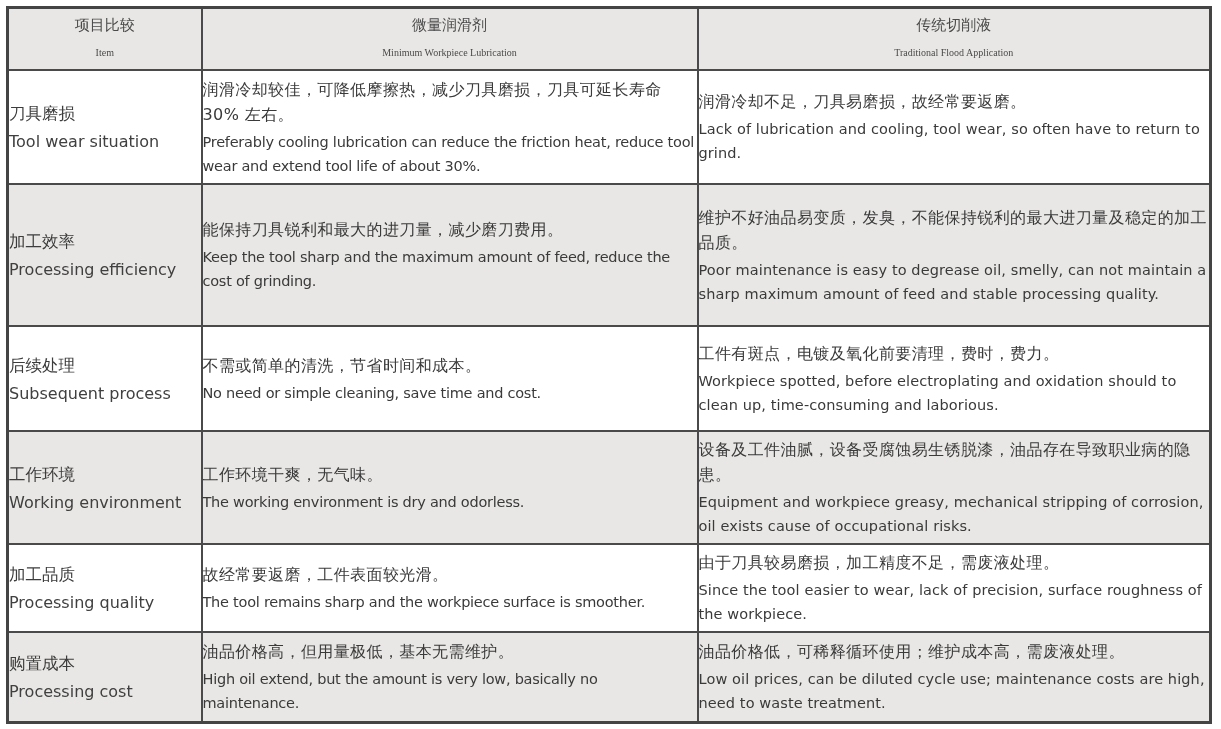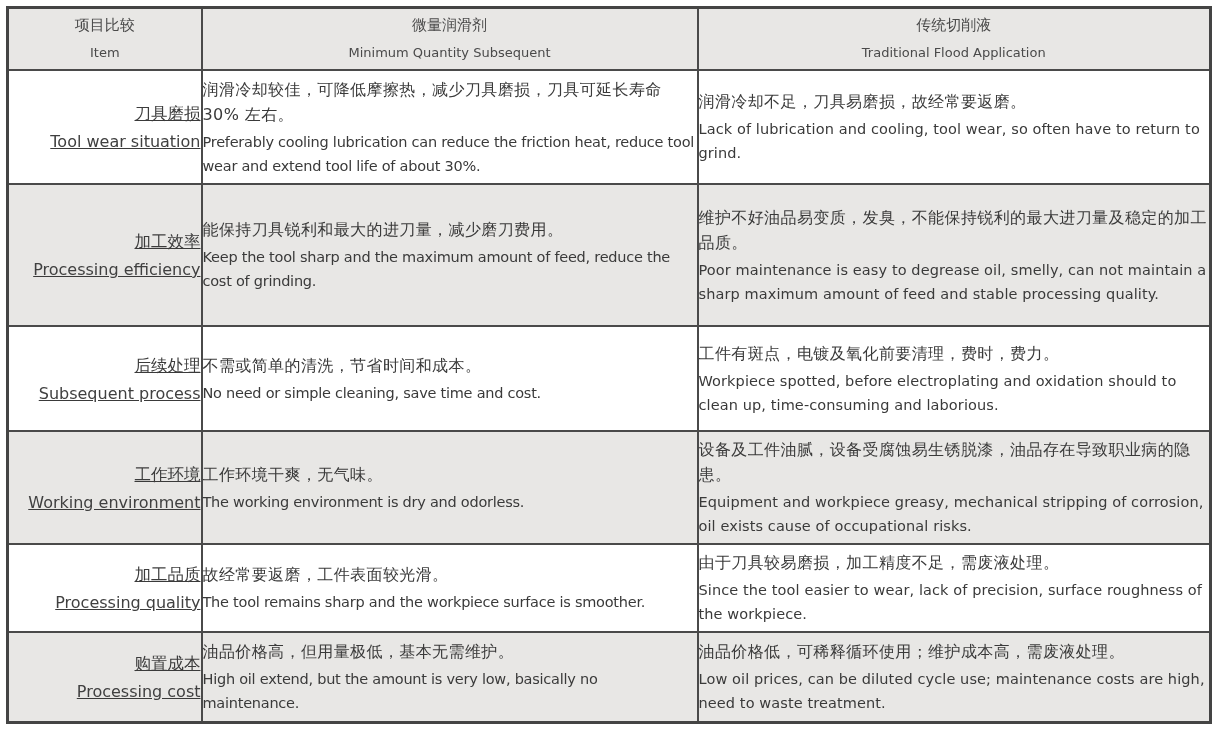--- a/index.html
+++ b/index.html
@@ -40,31 +40,31 @@
       background: #e8e7e5;
       height: 60px;
       text-align: center;
     }
     tr.head .zh {
       font-size: 15px;
       line-height: 28px;
       color: #4a4a4a;
     }
     tr.head .en {
-      font-size: 13px;
+      font-size: 10px;
       line-height: 28px;
       color: #4a4a4a;
+      font-family: Liberation Serif, serif;
     }
 
     tr.shade td { background: #e8e7e5; }
     tr.plain td { background: #ffffff; }
 
     td.item {
-      text-align: right;
-      text-decoration: underline;
+      text-align: left;
     }
     td.item .zh {
       font-size: 16.5px;
       line-height: 30px;
       color: #3c3c3c;
     }
     td.item .en {
       font-size: 16px;
       line-height: 26px;
       color: #404040;
@@ -101,21 +101,21 @@
     </colgroup>
 
     <tbody>
         <tr class="head">
       <th>
         <div class="zh">项目比较</div>
         <div class="en">Item</div>
       </th>
       <th>
         <div class="zh">微量润滑剂</div>
-        <div class="en">Minimum Quantity Subsequent</div>
+        <div class="en">Minimum Workpiece Lubrication</div>
       </th>
       <th>
         <div class="zh">传统切削液</div>
         <div class="en">Traditional Flood Application</div>
       </th>
     </tr>
 
     <tr class="plain" style="height:114px">
       <td class="item">
         <div class="zh">刀具磨损</div>

